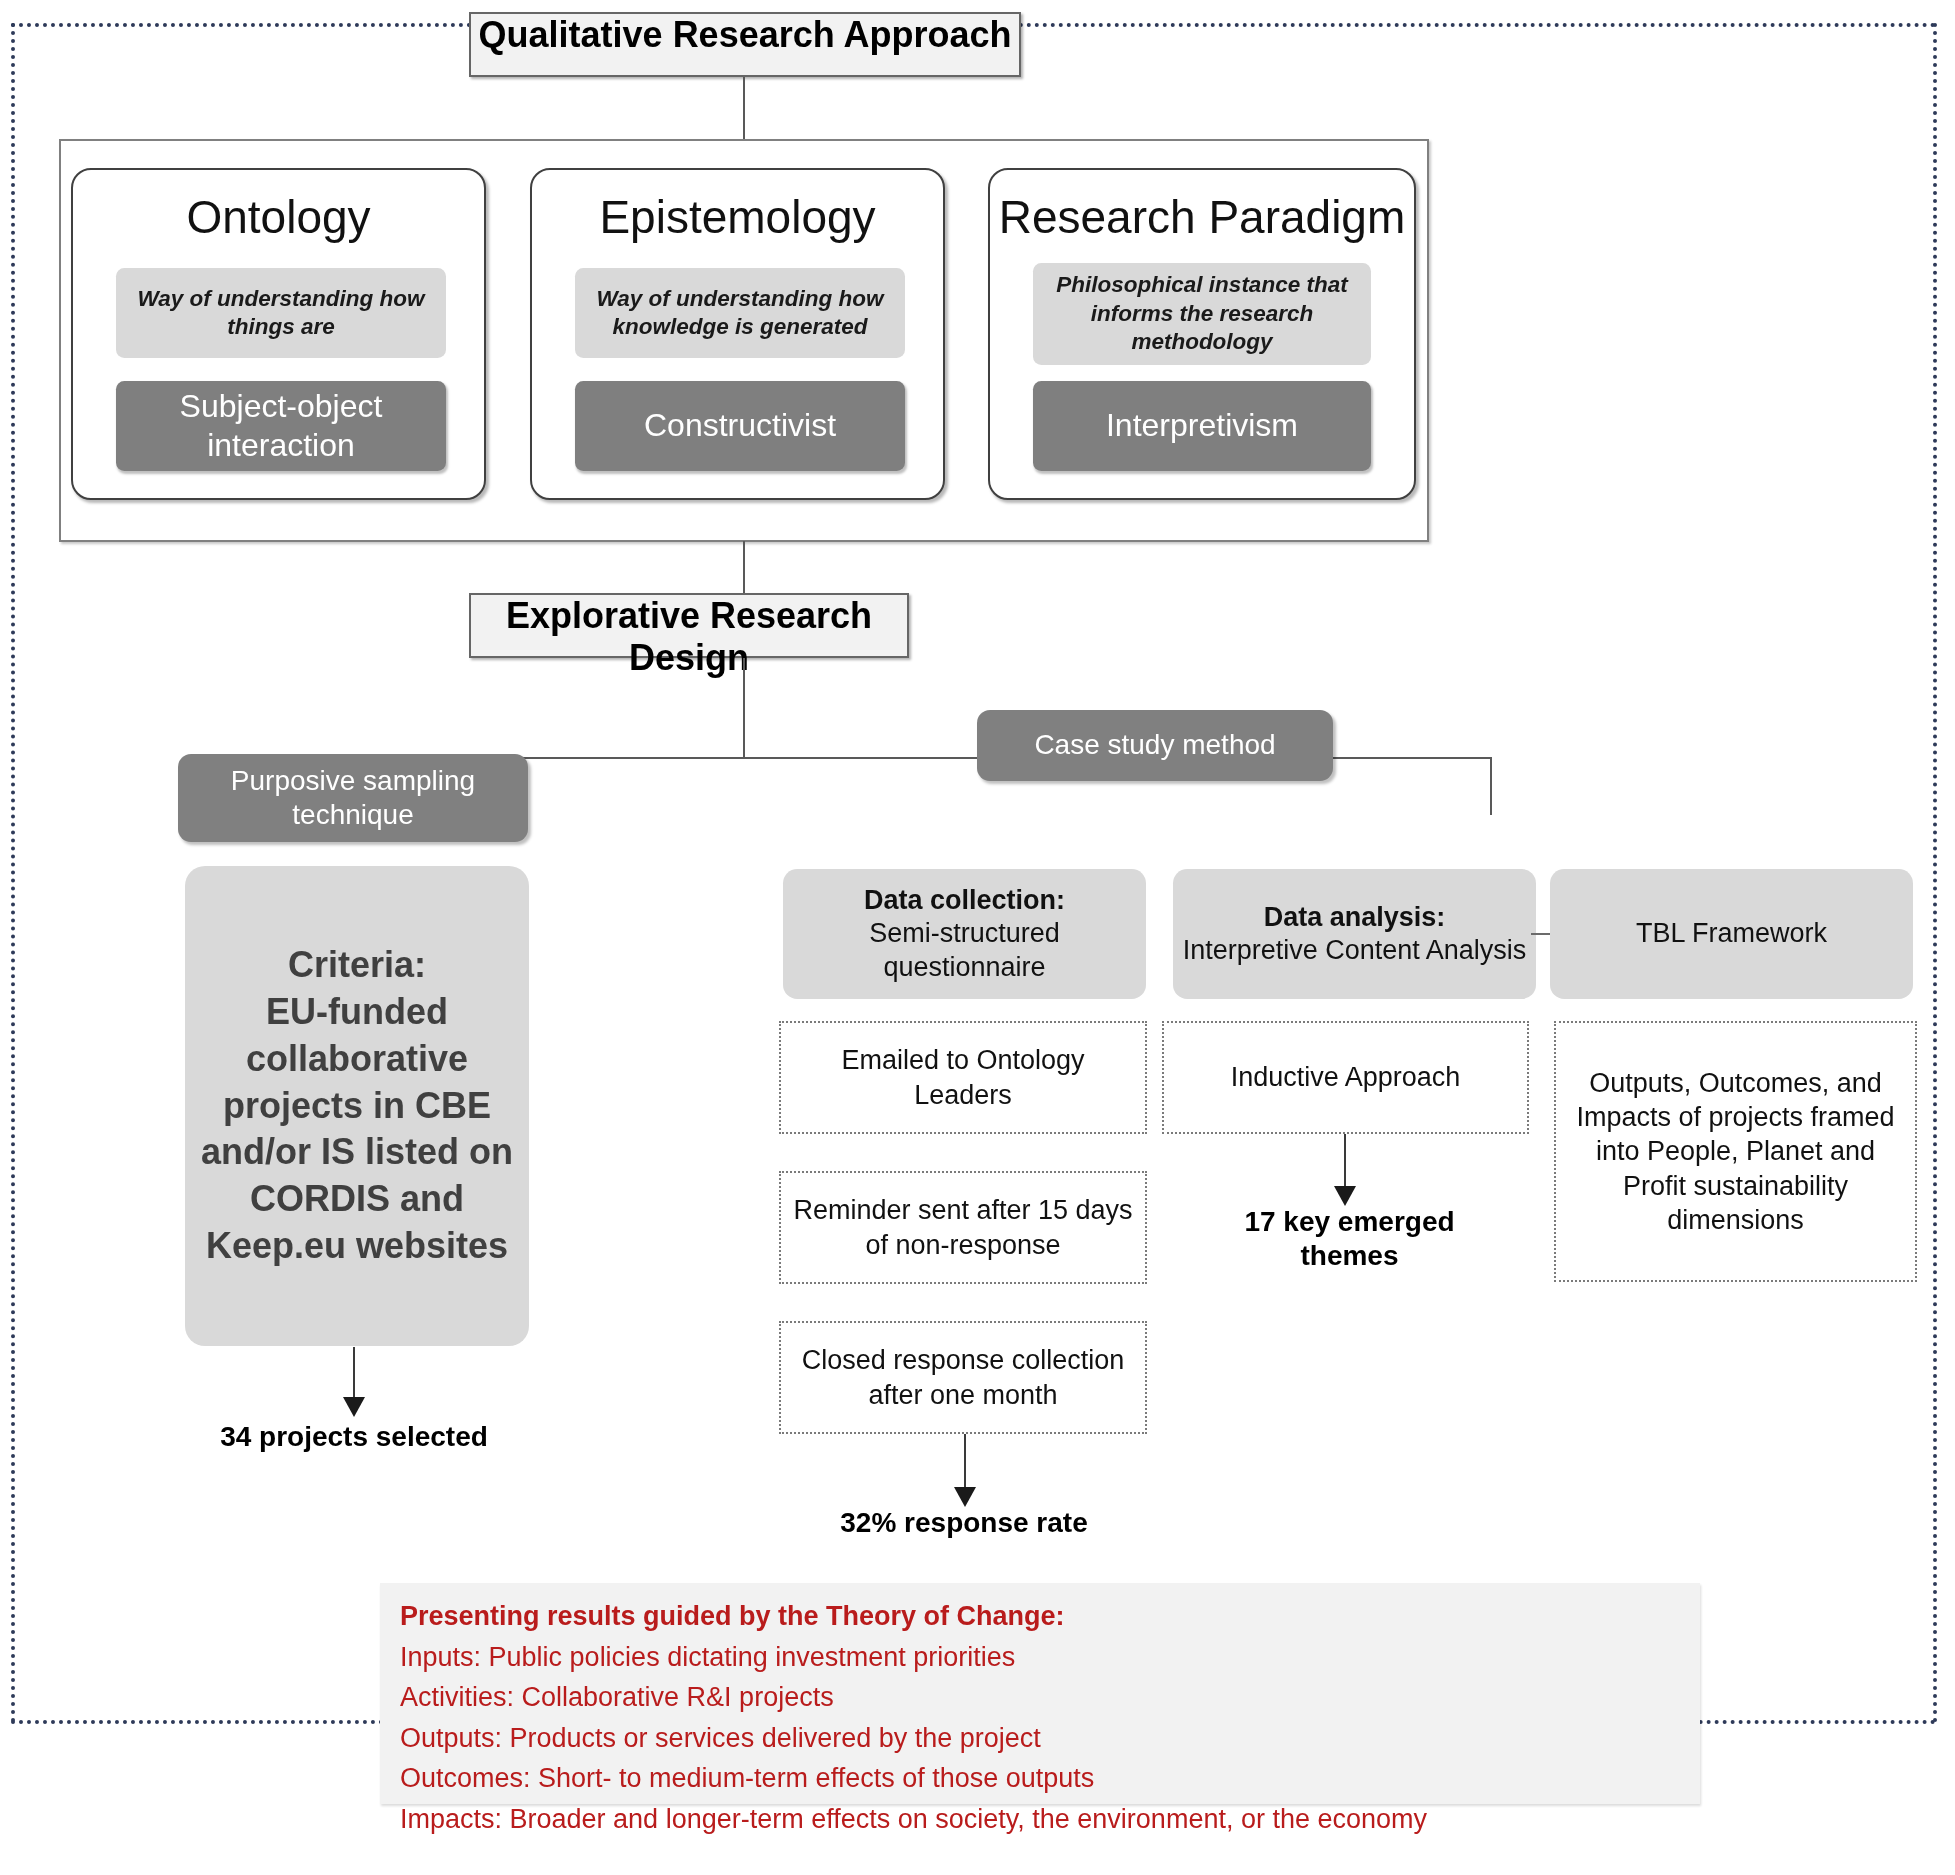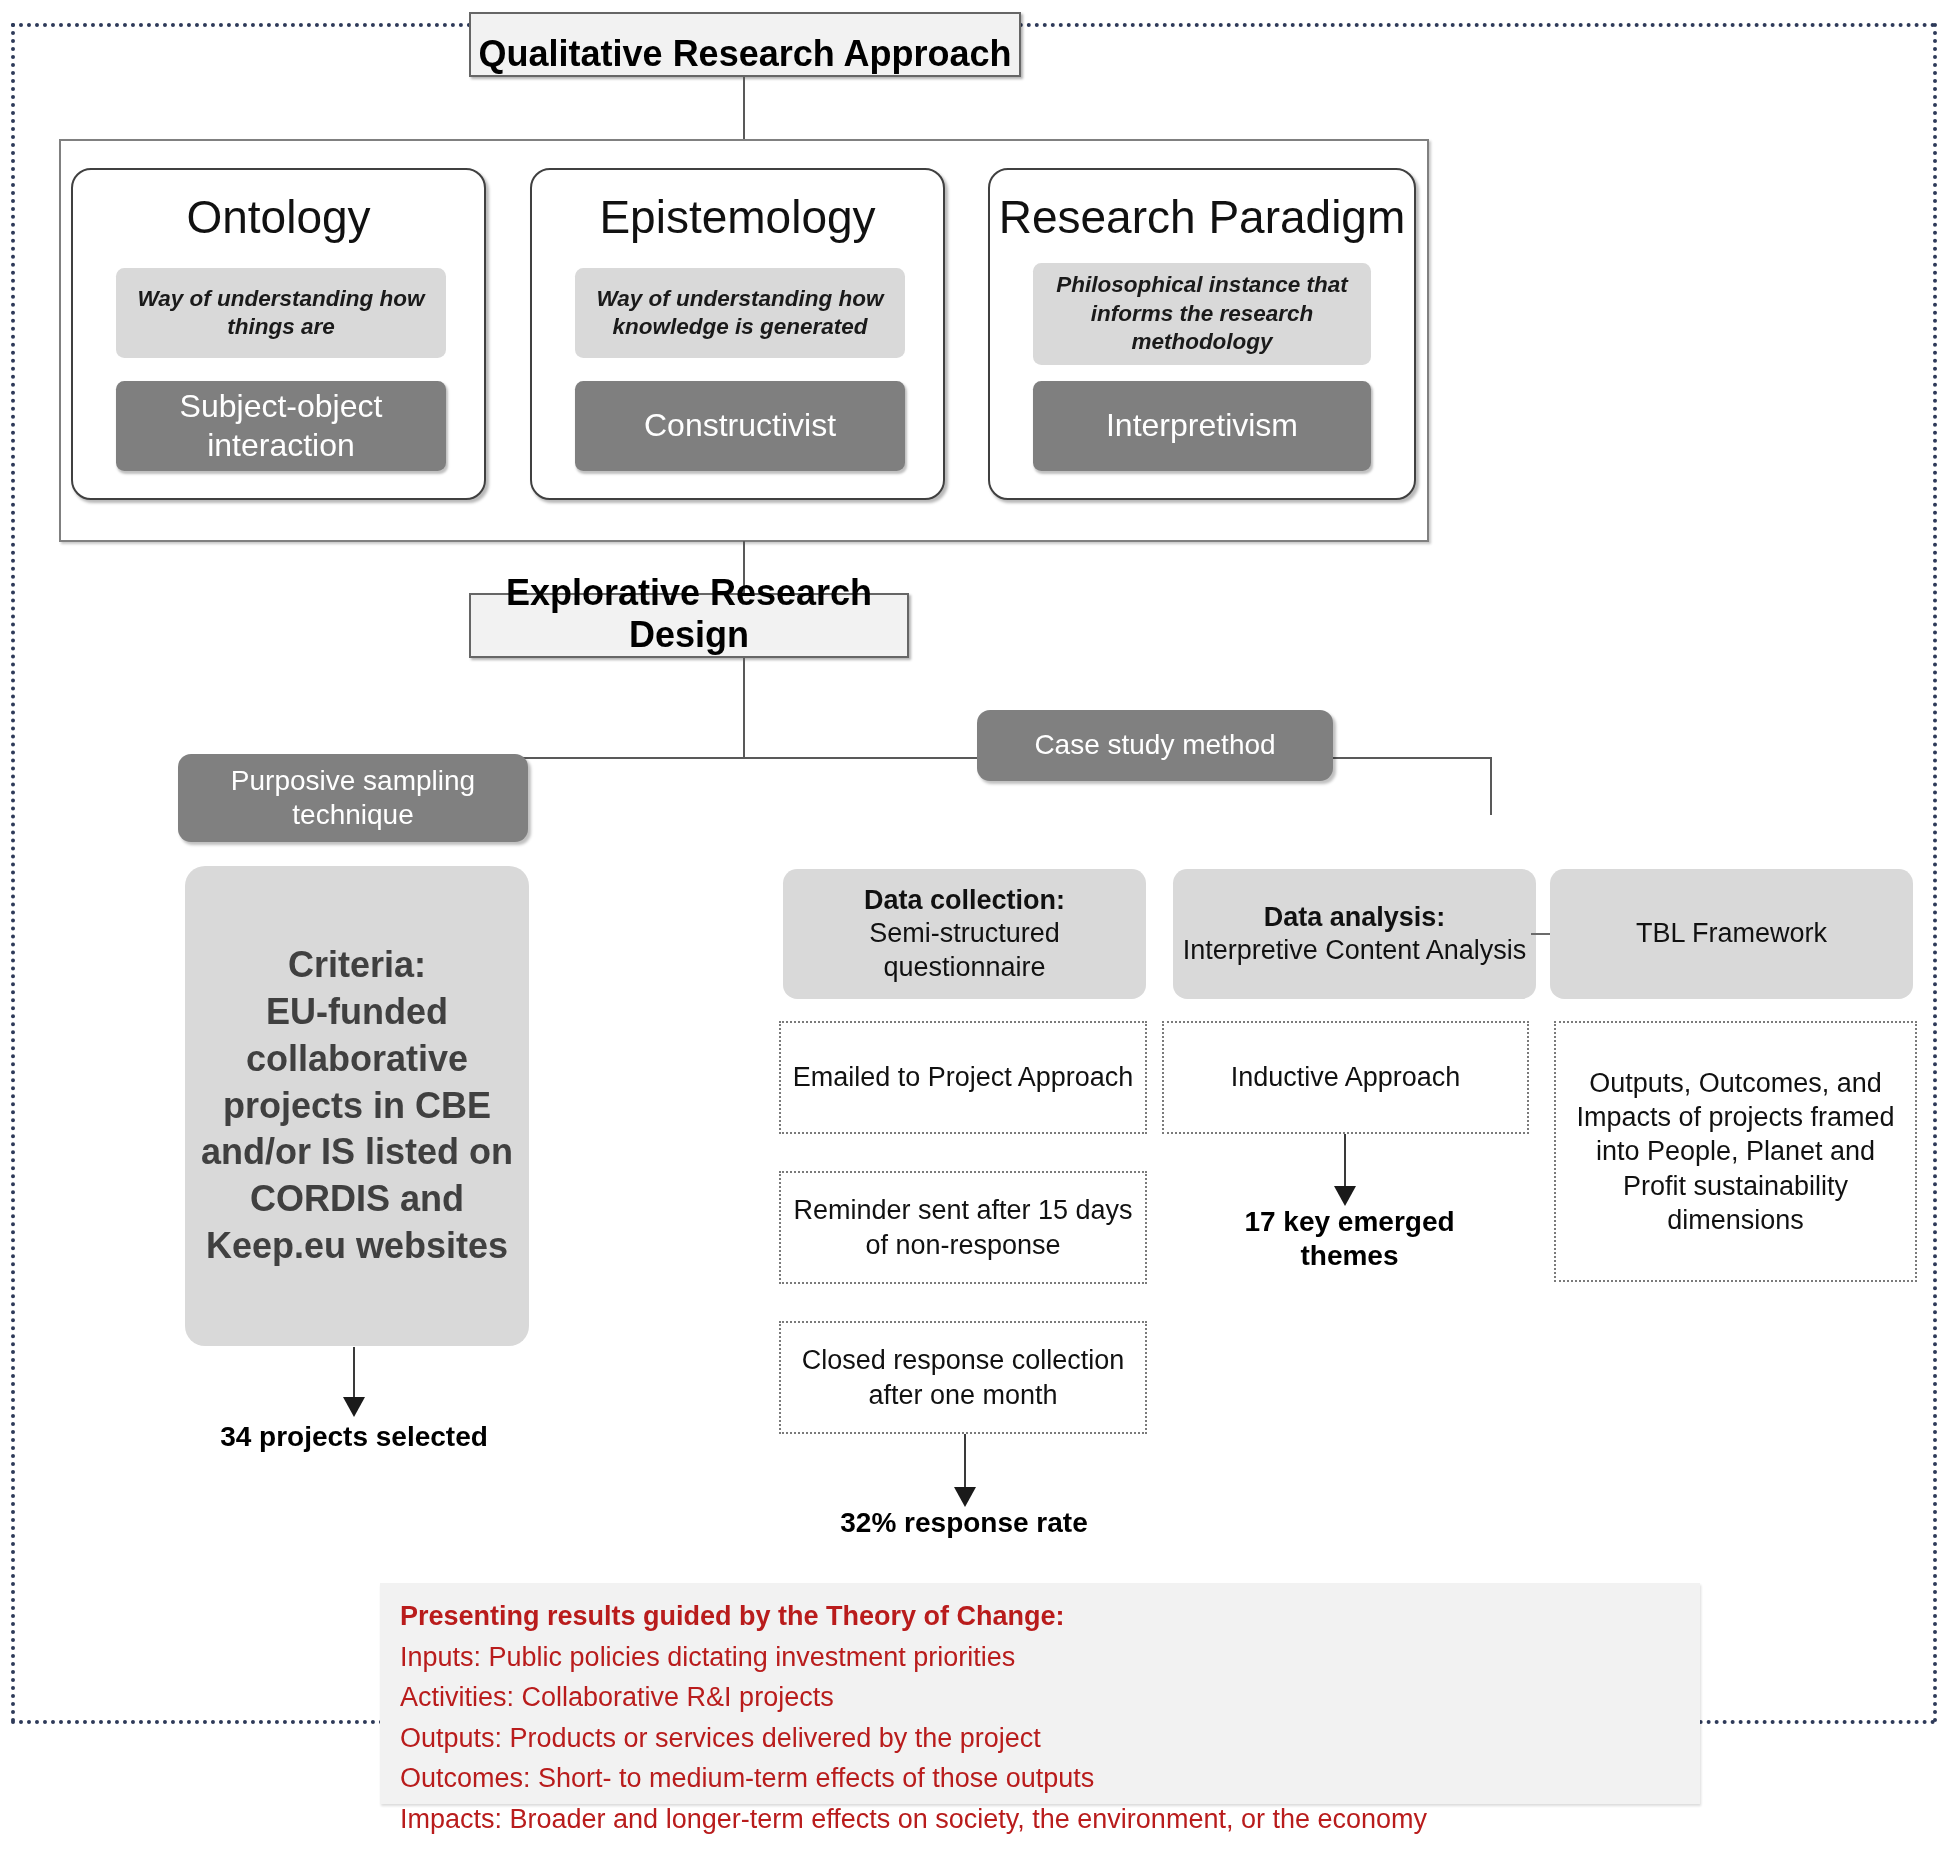--- a/index.html
+++ b/index.html
@@ -22,21 +22,21 @@
   
   .line{position:absolute;background:#595959;}
   .vline{width:2.4px;}
   .hline{height:2.4px;}
 
   .plain-box{
     position:absolute;
     background:#f2f2f2;
     border:2.4px solid #666666;
     box-sizing:border-box;
-    display:flex;align-items:flex-end;justify-content:center;
+    display:flex;align-items:flex-start;justify-content:center;
     font-weight:bold;
     color:#000;
     text-align:center;
     box-shadow:1.8px 2.4px 2.4px rgba(0,0,0,.30);
   }
   .round-outline{
     position:absolute;
     border:2.4px solid #404040;
     border-radius:20px;
     box-sizing:border-box;
@@ -218,21 +218,21 @@
 
   <div class="grey-pill" style="left:977px;top:710px;width:356px;height:71px;">Case study method</div>
 
   <div class="lightgrey-pill" style="left:783px;top:869px;width:363px;height:130px;">
     <div>
       <b>Data collection:</b><br>
       <span>Semi-structured questionnaire</span>
     </div>
   </div>
 
-  <div class="dotted-box" style="left:779px;top:1021px;width:368px;height:113px;">Emailed to Project Approach</div>
+  <div class="dotted-box" style="left:779px;top:1021px;width:368px;height:113px;">Emailed to Ontology Leaders</div>
   <div class="dotted-box" style="left:779px;top:1171px;width:368px;height:113px;">Reminder sent after 15 days of non-response</div>
   <div class="dotted-box" style="left:779px;top:1321px;width:368px;height:113px;">Closed response collection after one month</div>
 
   <div class="arrow" style="left:964px;top:1434px;">
     <div class="shaft" style="height:53px;"></div>
     <div class="head" style="top:53px;"></div>
   </div>
 
   <div class="bold-label" style="left:786px;top:1506px;width:356px;">32% response rate</div>
 

